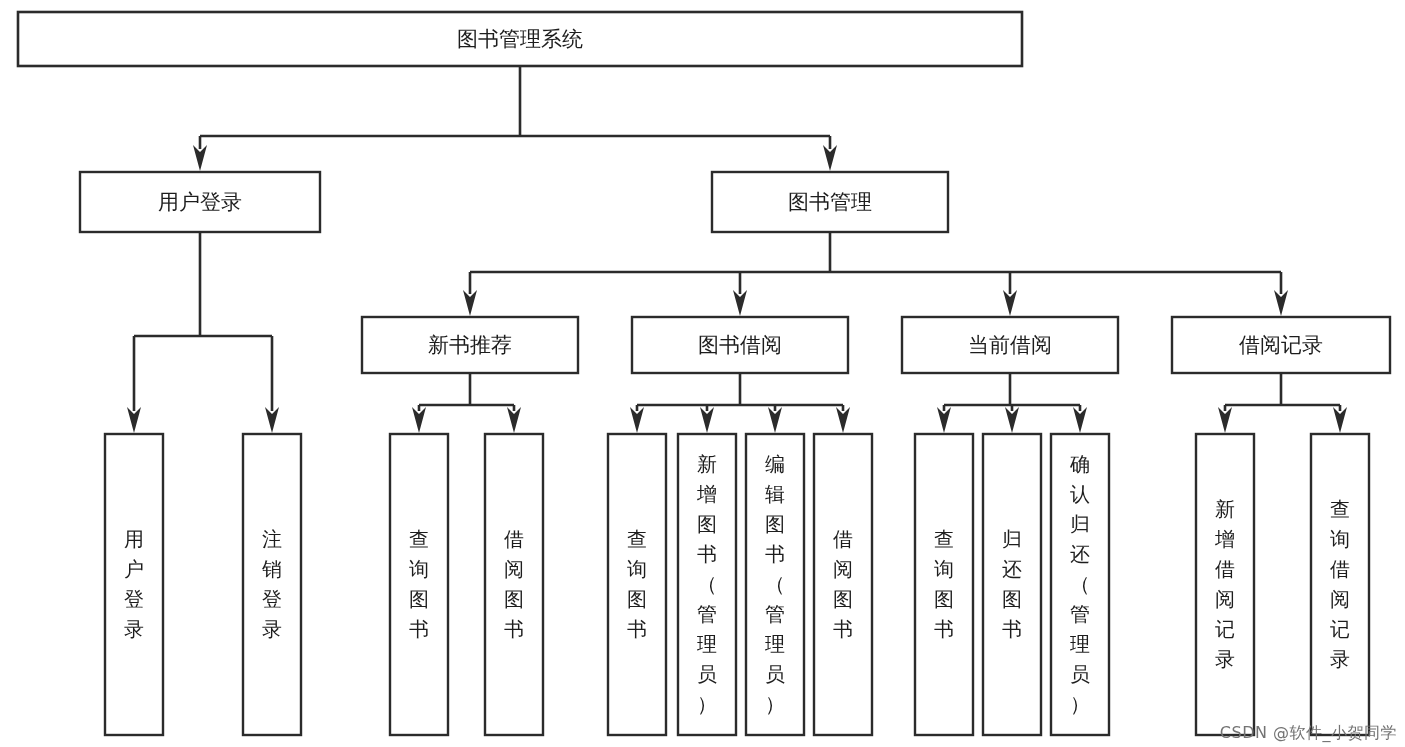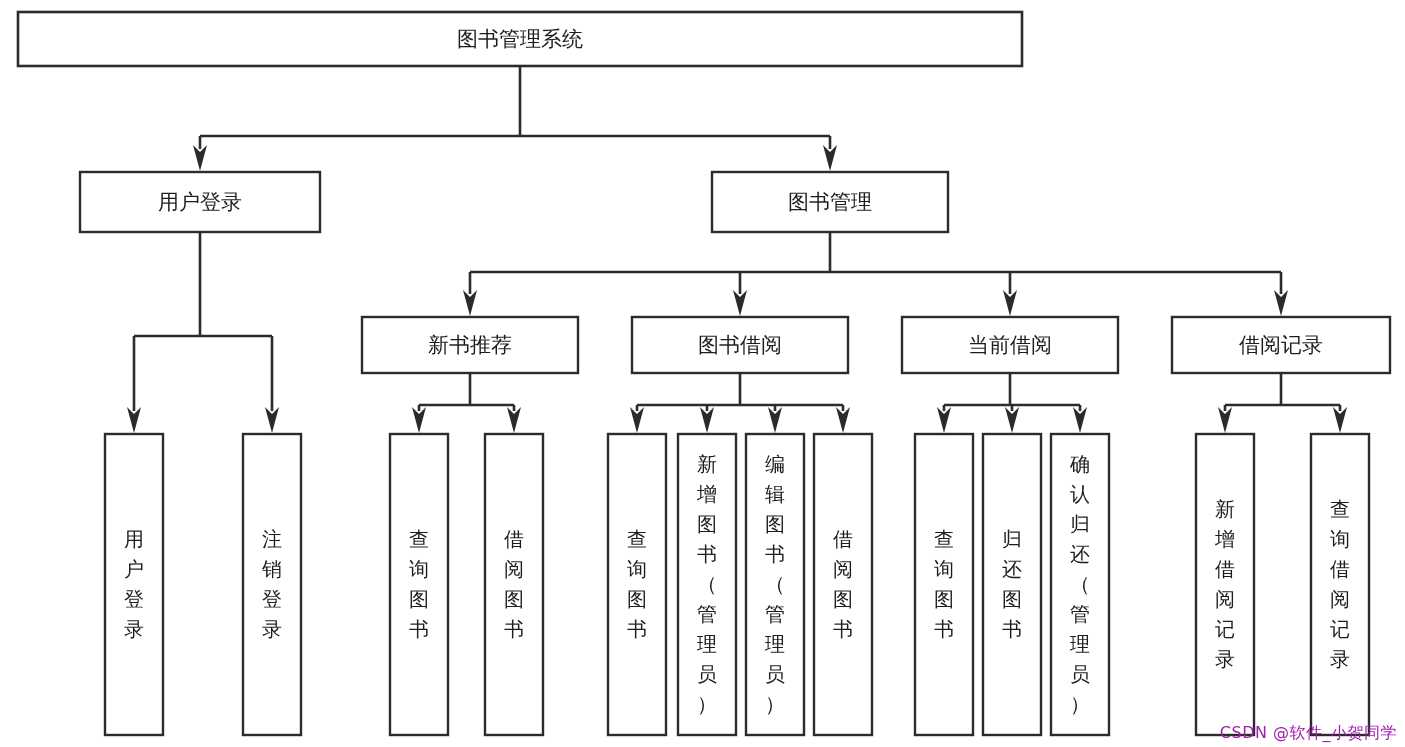--- a/index.html
+++ b/index.html
@@ -52,21 +52,21 @@
     text-anchor: middle;
     white-space: pre;
   }
   .node-label.vertical-label {
     font-size: 20px;
   }
   .watermark {
     position: absolute;
     right: 8px;
     bottom: 3px;
-    color: #a21caf;
+    color: #737373;
     font-size: 16px;
     font-family: "DejaVu Sans", "Liberation Sans", sans-serif;
     letter-spacing: 0.5px;
     user-select: none;
     pointer-events: none;
   }
 </style>
 </head>
 <body>
 

